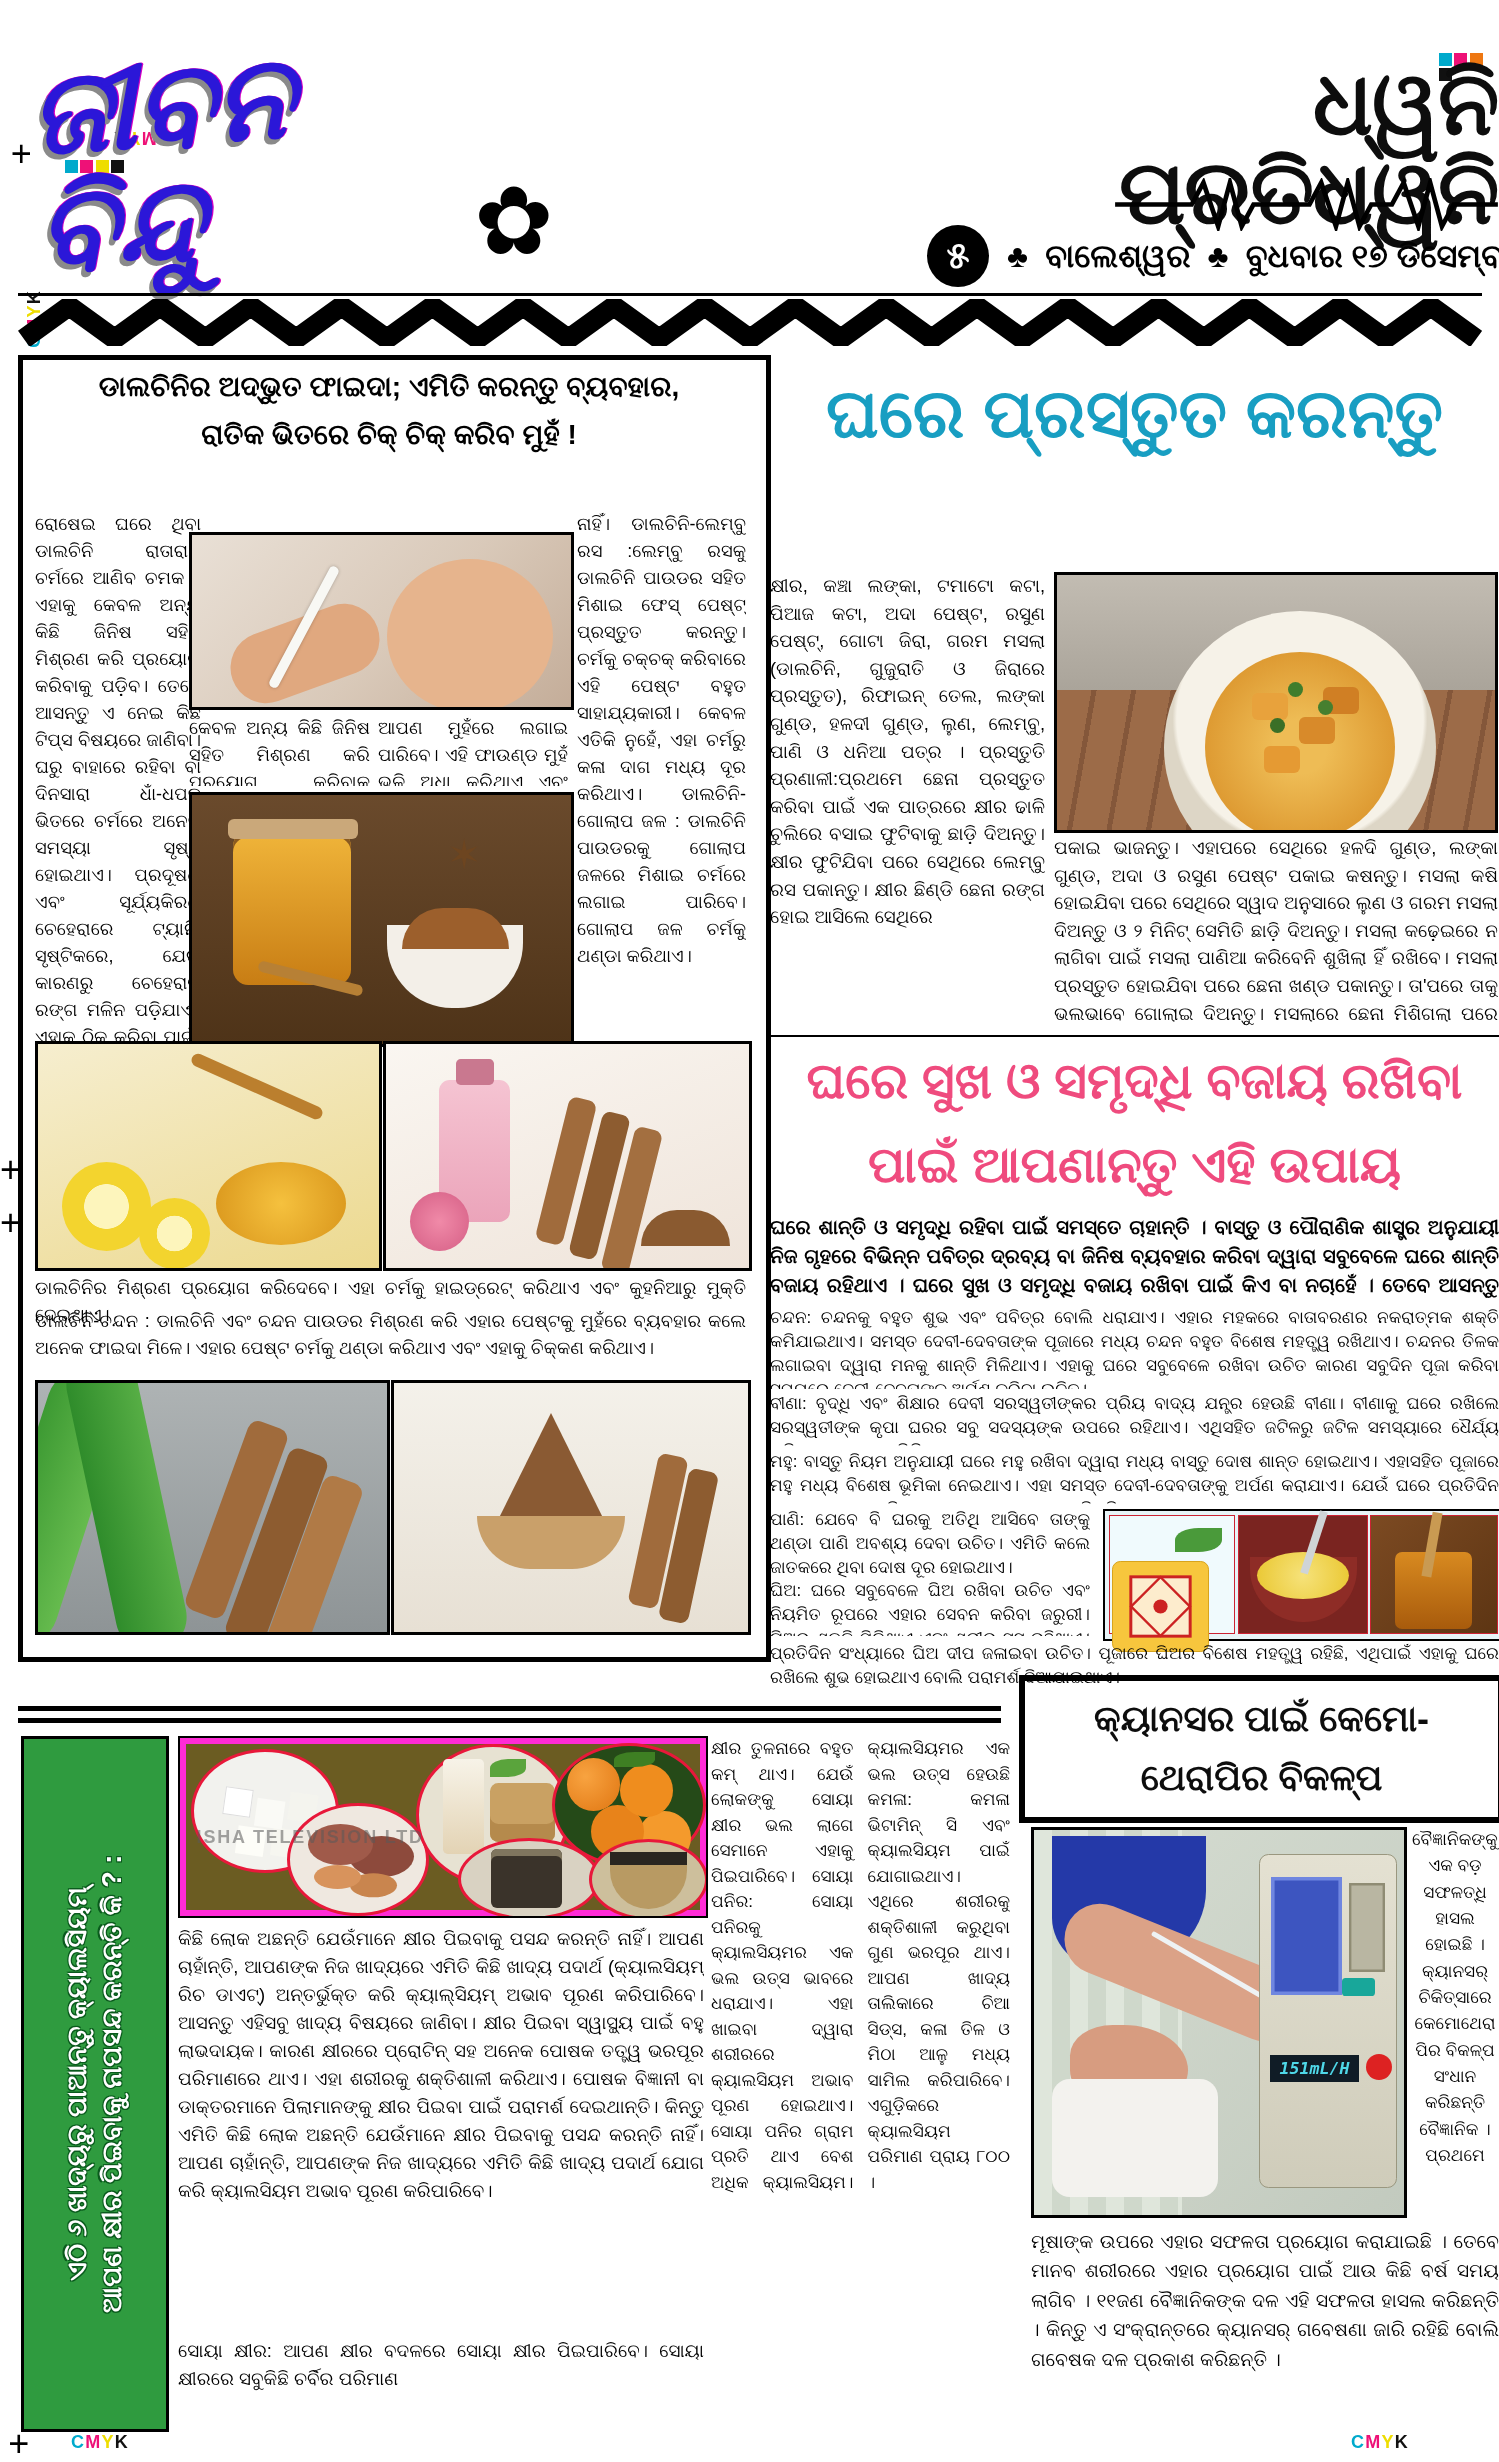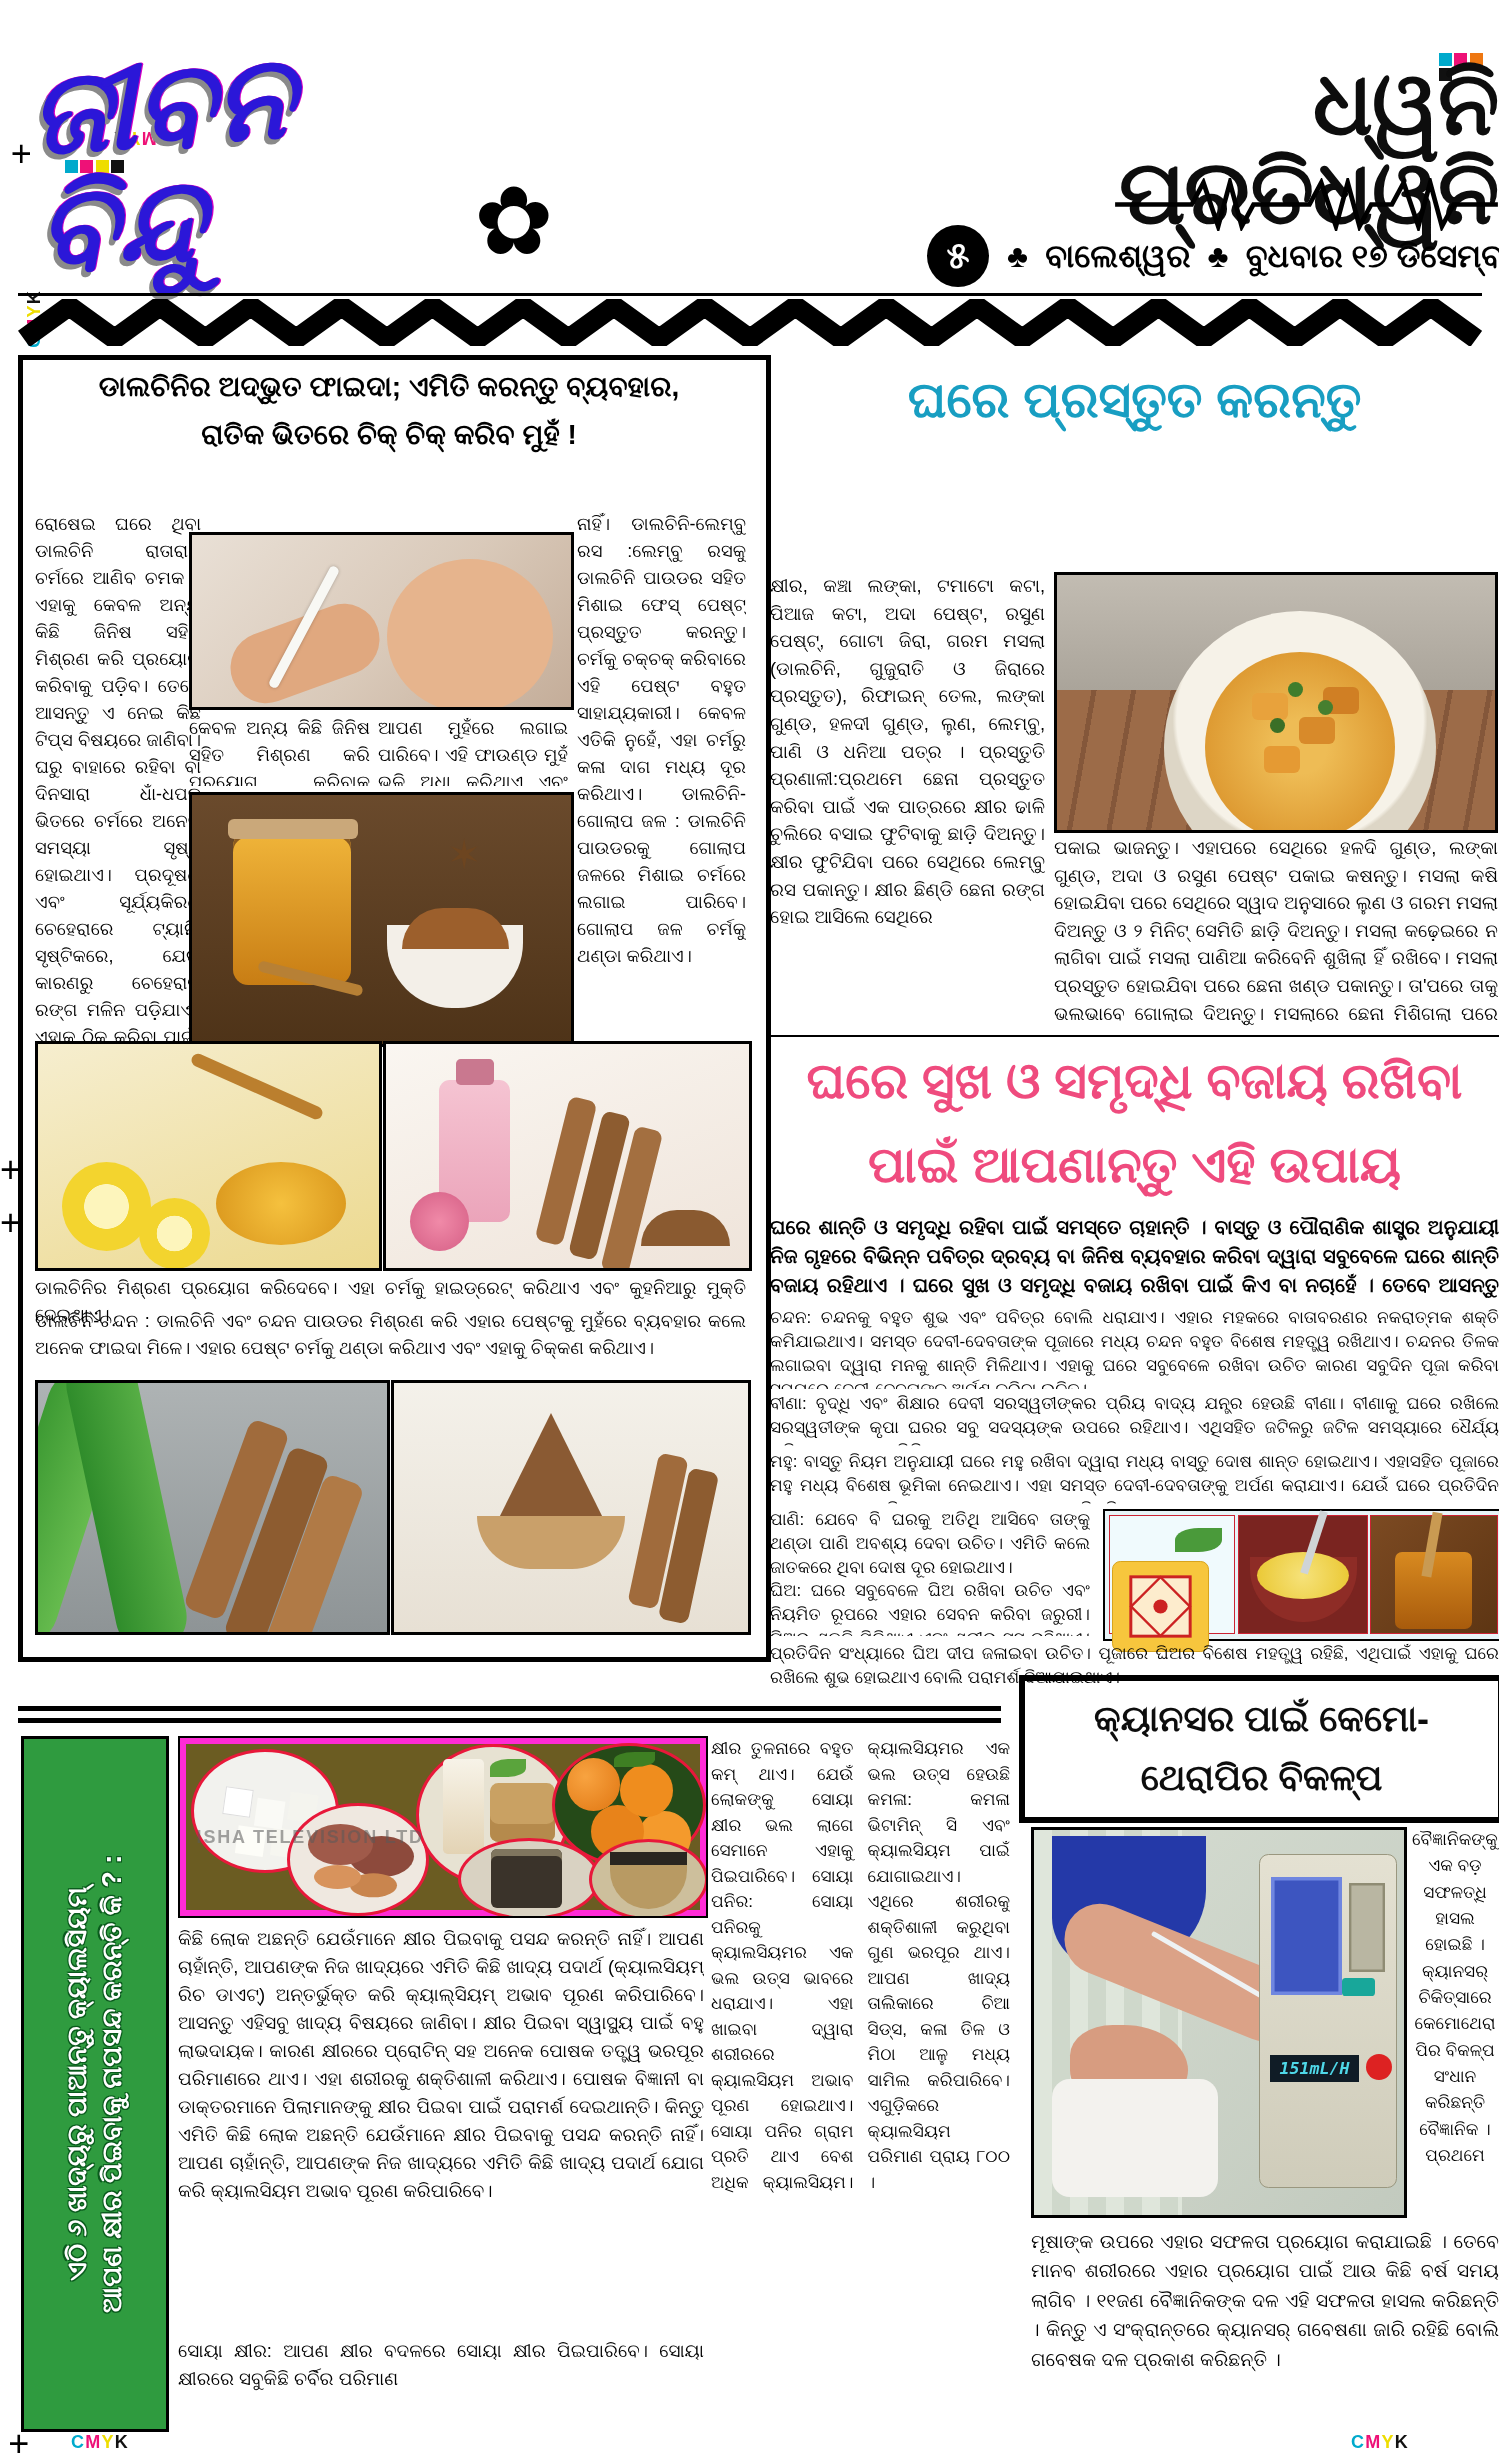--- a/index.html
+++ b/index.html
@@ -6,21 +6,21 @@
   #page{position:relative;width:1500px;height:2462px;background:#fff;
         font-family:"Liberation Sans","DejaVu Sans",sans-serif;color:#000;overflow:hidden;}
   .abs{position:absolute;}
   i.s{position:absolute;display:block;}
   .t{position:absolute;text-align:justify;font-size:18px;line-height:1.5;overflow:hidden;word-break:break-word;}
   .ph{position:absolute;border:3.6px solid #000;overflow:hidden;text-decoration:underline;}
   .chip{display:inline-block;width:13px;height:13px;margin-right:2.4px;}
   .cmyk{font-weight:bold;font-size:18px;letter-spacing:1.2px;}
   .cmyk .c{color:#00aacc}.cmyk .m{color:#ee1177}.cmyk .y{color:#eedd00}.cmyk .k{color:#111}
   .hl-left{font-weight:900;font-size:28px;line-height:1.35;text-align:center;}
-  .hl-teal{font-weight:900;font-size:50px;line-height:1.45;text-align:center;color:#189ec2;}
+  .hl-teal{font-weight:900;font-size:68px;line-height:1.45;text-align:center;color:#189ec2;}
   .hl-pink{font-weight:900;font-size:50px;line-height:1.5;text-align:center;color:#ef4b7e;}
   .hl-chemo{font-weight:900;font-size:36px;line-height:1.5;text-align:center;color:#0d0d0d;}
   .vtext{writing-mode:vertical-rl;transform:rotate(180deg);font-weight:900;color:#fff;font-size:27px;
          text-shadow:1.2px 1.2px 0 #0a5a1d,-1.2px -1.2px 0 #0a5a1d,1.2px -1.2px 0 #0a5a1d,-1.2px 1.2px 0 #0a5a1d;
          height:100%;text-align:center;}
   .cap{font-size:18px;line-height:1.5;text-align:justify;}
   .rule{position:absolute;background:#000;}
   .wm{position:absolute;color:rgba(90,90,90,.55);font-weight:bold;font-size:18px;letter-spacing:1.8px;}
 </style>
 </head>

